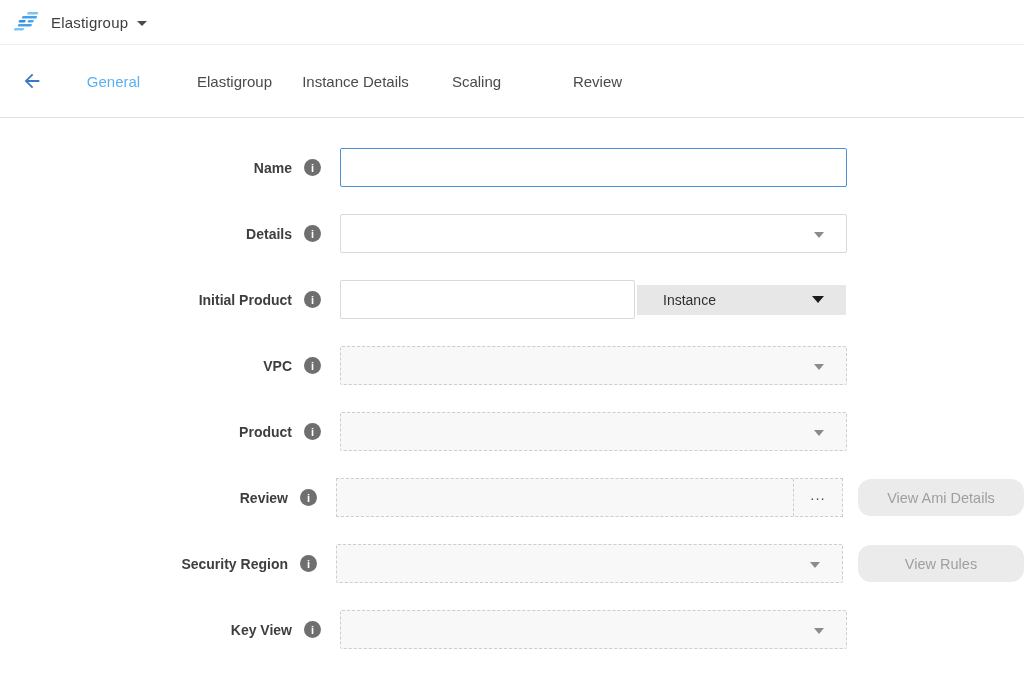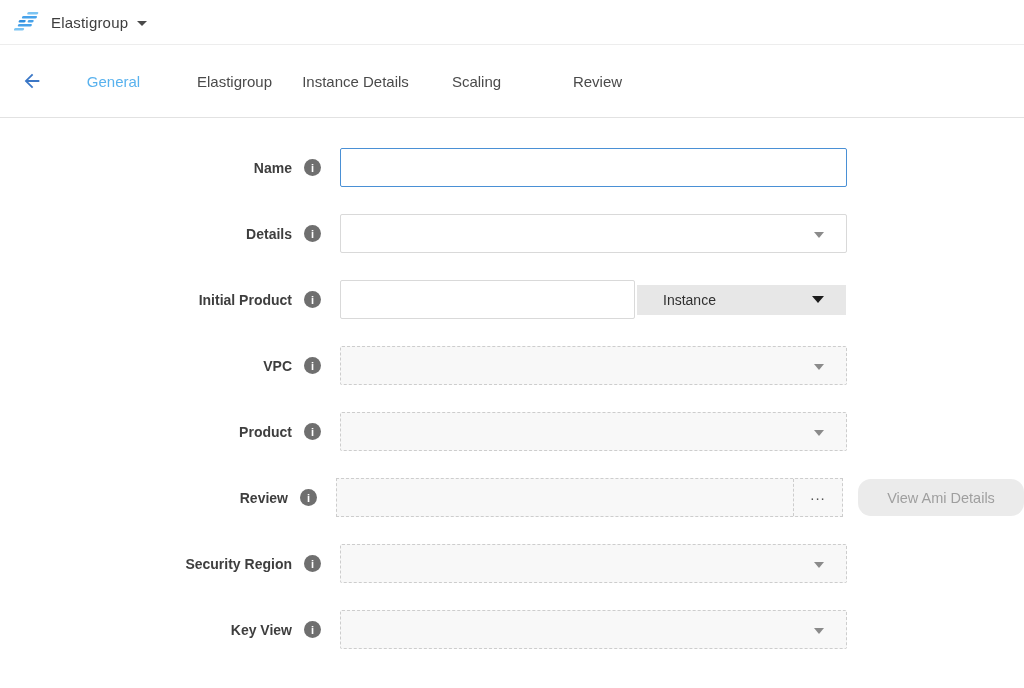--- a/index.html
+++ b/index.html
@@ -169,20 +169,21 @@
   <div class="row">
     <div class="label-col">
       <span class="flabel">Security Region</span>
       <span class="info">i</span>
     </div>
     <div class="field">
       <div class="sel disabled">
         <span></span>
         <span class="caret-gray"></span>
       </div>
+      <div class="side-btn">View Rules</div>
     </div>
   </div>
 
   <div class="row">
     <div class="label-col">
       <span class="flabel">Key View</span>
       <span class="info">i</span>
     </div>
     <div class="field">
       <div class="sel disabled">

